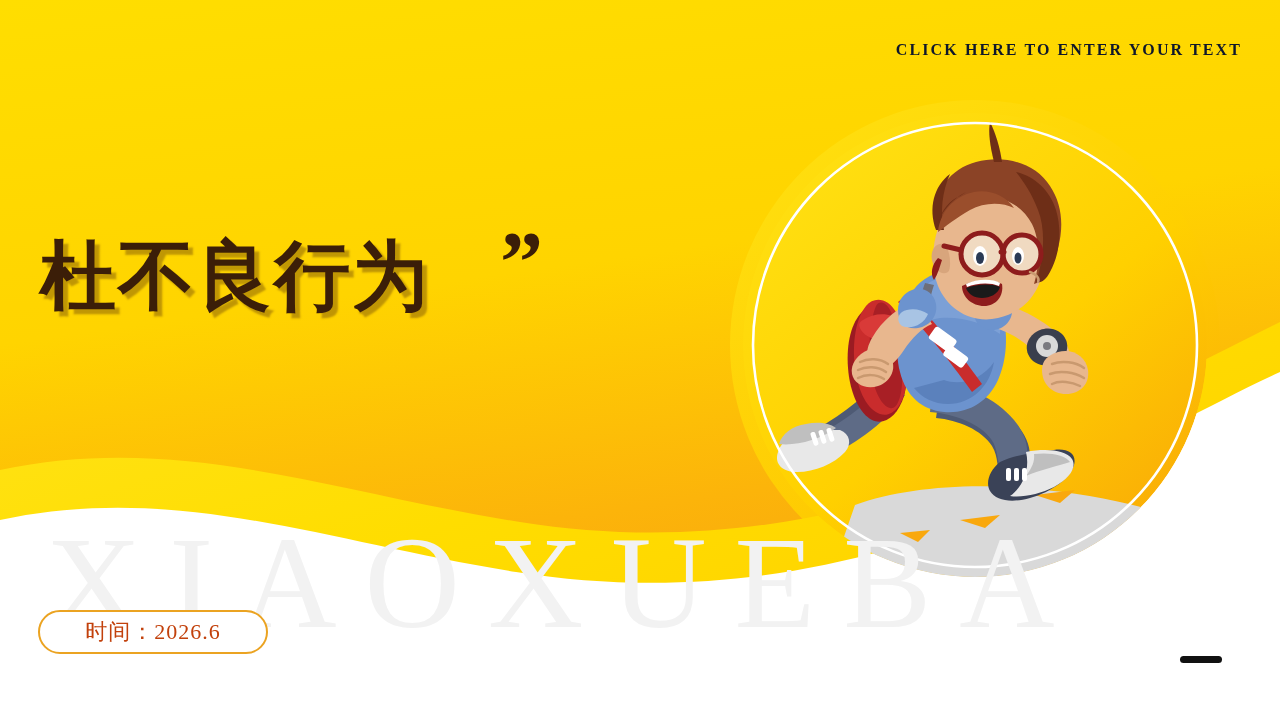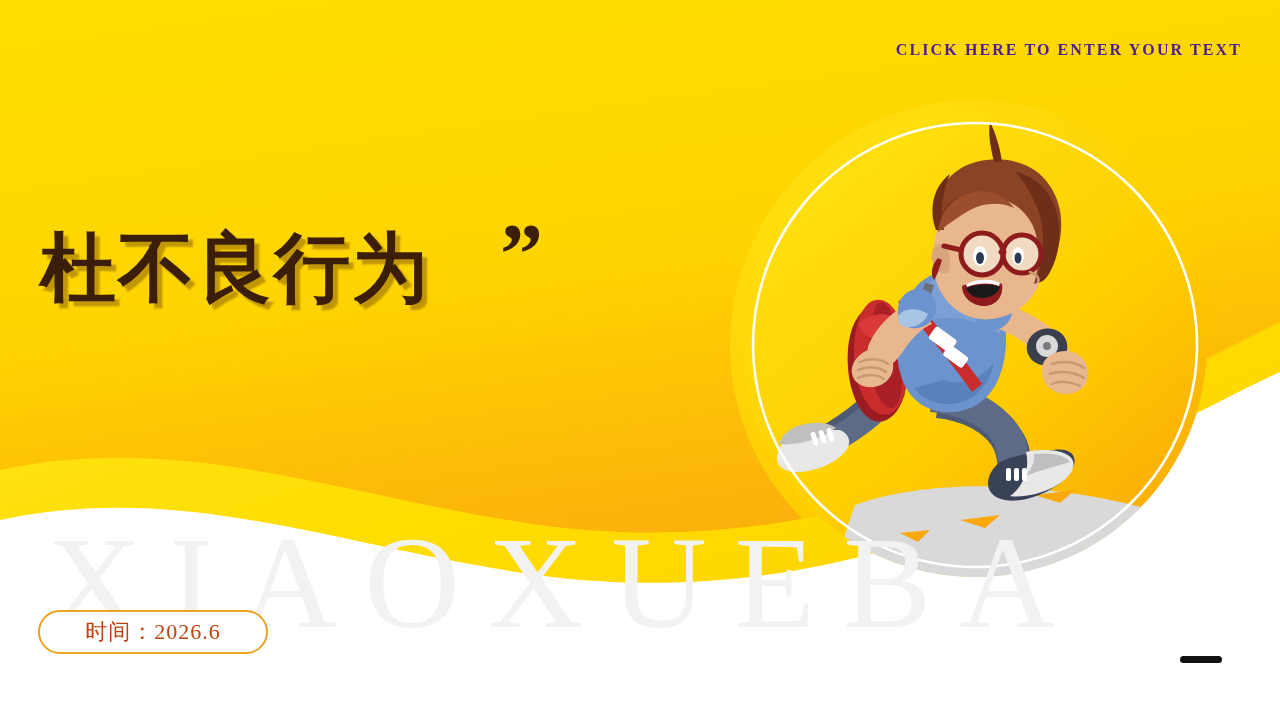--- a/index.html
+++ b/index.html
@@ -62,29 +62,29 @@
 
   
   .top-text {
     position: absolute;
     right: 38px;
     top: 41px;
     font-family: "Liberation Serif", "DejaVu Serif", serif;
     font-size: 16px;
     font-weight: 700;
     letter-spacing: 2.1px;
-    color: #4c1d95;
+    color: #0f172a;
     white-space: nowrap;
   }
 
   
   .headline {
     position: absolute;
     left: 40px;
-    top: 220px;
+    top: 228px;
     width: 700px;
   }
   .hl-row {
     position: relative;
     height: 96px;
     white-space: nowrap;
   }
   .hl-text {
     font-family: "DejaVu Sans", "Liberation Sans", sans-serif;
     font-size: 76px;

